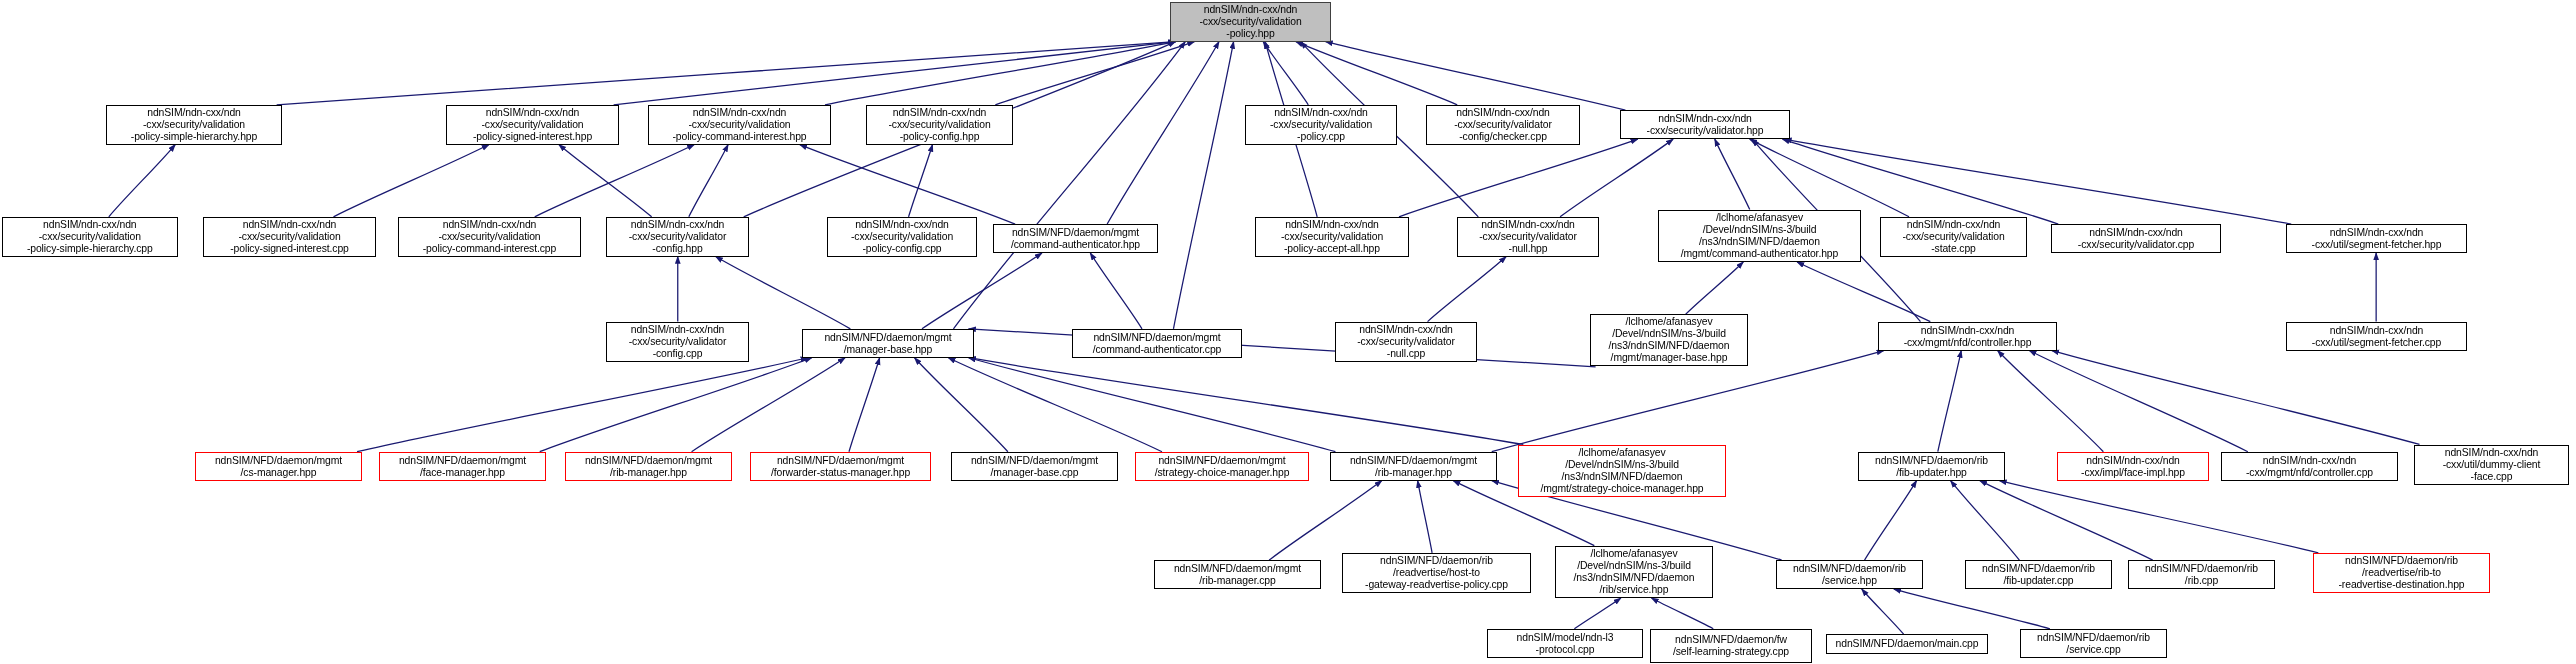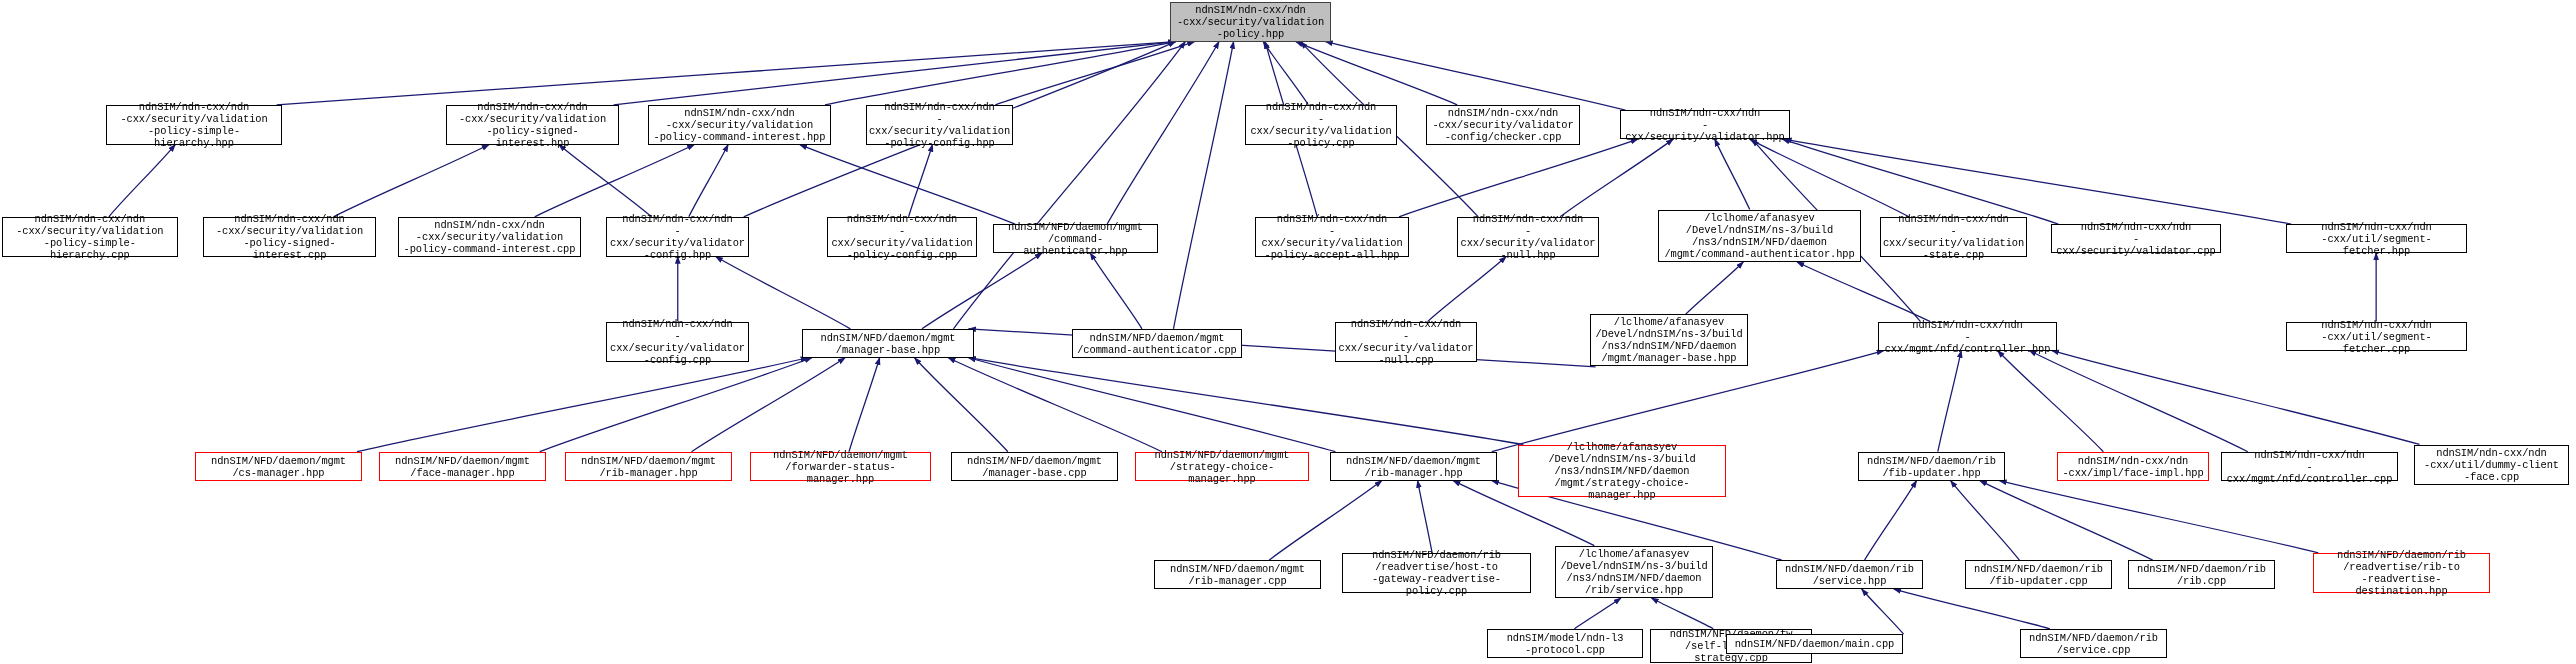--- a/index.html
+++ b/index.html
@@ -5,21 +5,21 @@
   html, body {
     margin: 0;
     padding: 0;
     background: #ffffff;
   }
   #graph {
     position: relative;
     width: 2576px;
     height: 664px;
     background: #ffffff;
-    font-family: Liberation Mono, monospace;
+    font-family: Liberation Sans, sans-serif;
     overflow: hidden;
   }
   #edges {
     position: absolute;
     left: 0; top: 0;
     width: 2576px;
     height: 664px;
     pointer-events: none;
   }
   .node {
@@ -241,18 +241,18 @@
 /fib-updater.cpp</div>
       <div class="node" style="left: 2128px; top: 560px; width: 147px; height: 29px;">ndnSIM/NFD/daemon/rib
 /rib.cpp</div>
       <div class="node red" style="left: 2313px; top: 553px; width: 177px; height: 40px;">ndnSIM/NFD/daemon/rib
 /readvertise/rib-to
 -readvertise-destination.hpp</div>
       <div class="node" style="left: 1487px; top: 629px; width: 156px; height: 29px;">ndnSIM/model/ndn-l3
 -protocol.cpp</div>
       <div class="node" style="left: 1650px; top: 629px; width: 162px; height: 34px;">ndnSIM/NFD/daemon/fw
 /self-learning-strategy.cpp</div>
-      <div class="node" style="left: 1726px; top: 634px; width: 177px; height: 20px;">ndnSIM/NFD/daemon/main.cpp</div>
+      <div class="node" style="left: 1826px; top: 634px; width: 162px; height: 20px;">ndnSIM/NFD/daemon/main.cpp</div>
       <div class="node" style="left: 2020px; top: 629px; width: 147px; height: 29px;">ndnSIM/NFD/daemon/rib
 /service.cpp</div>
     </div>
 </div>
 
 
 </body></html>

